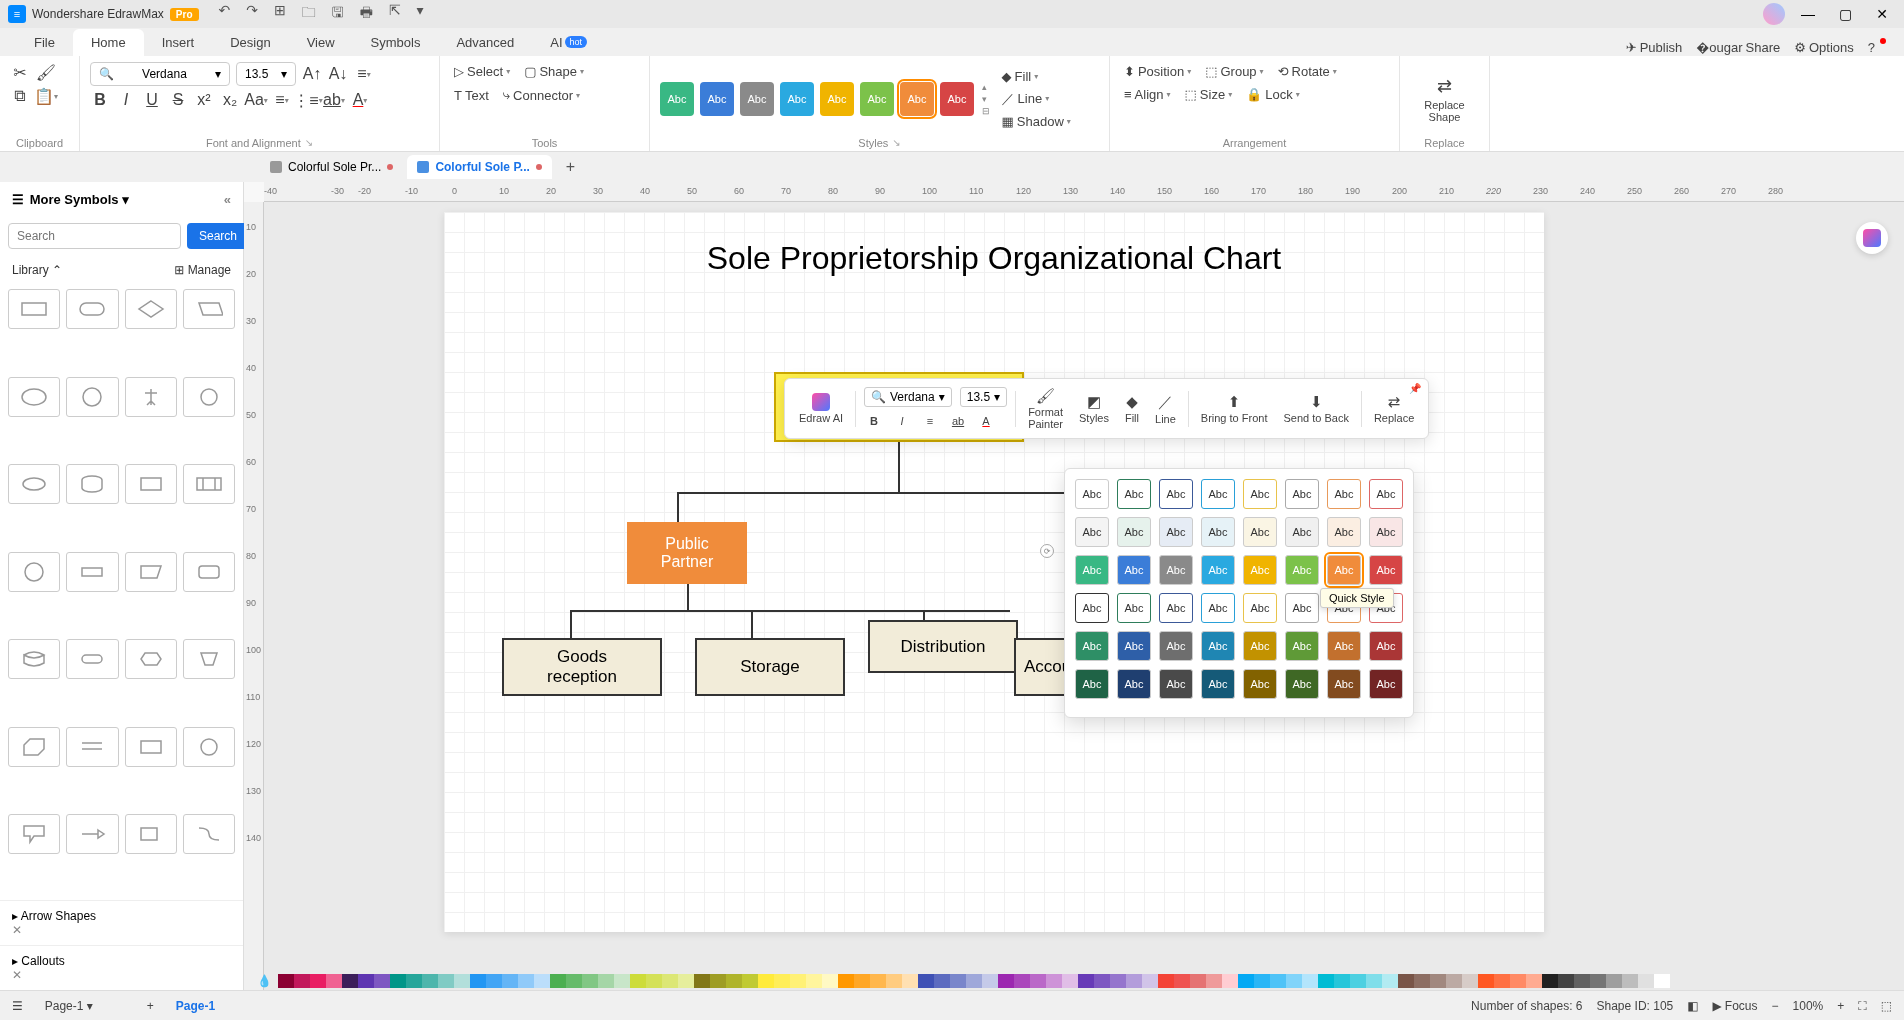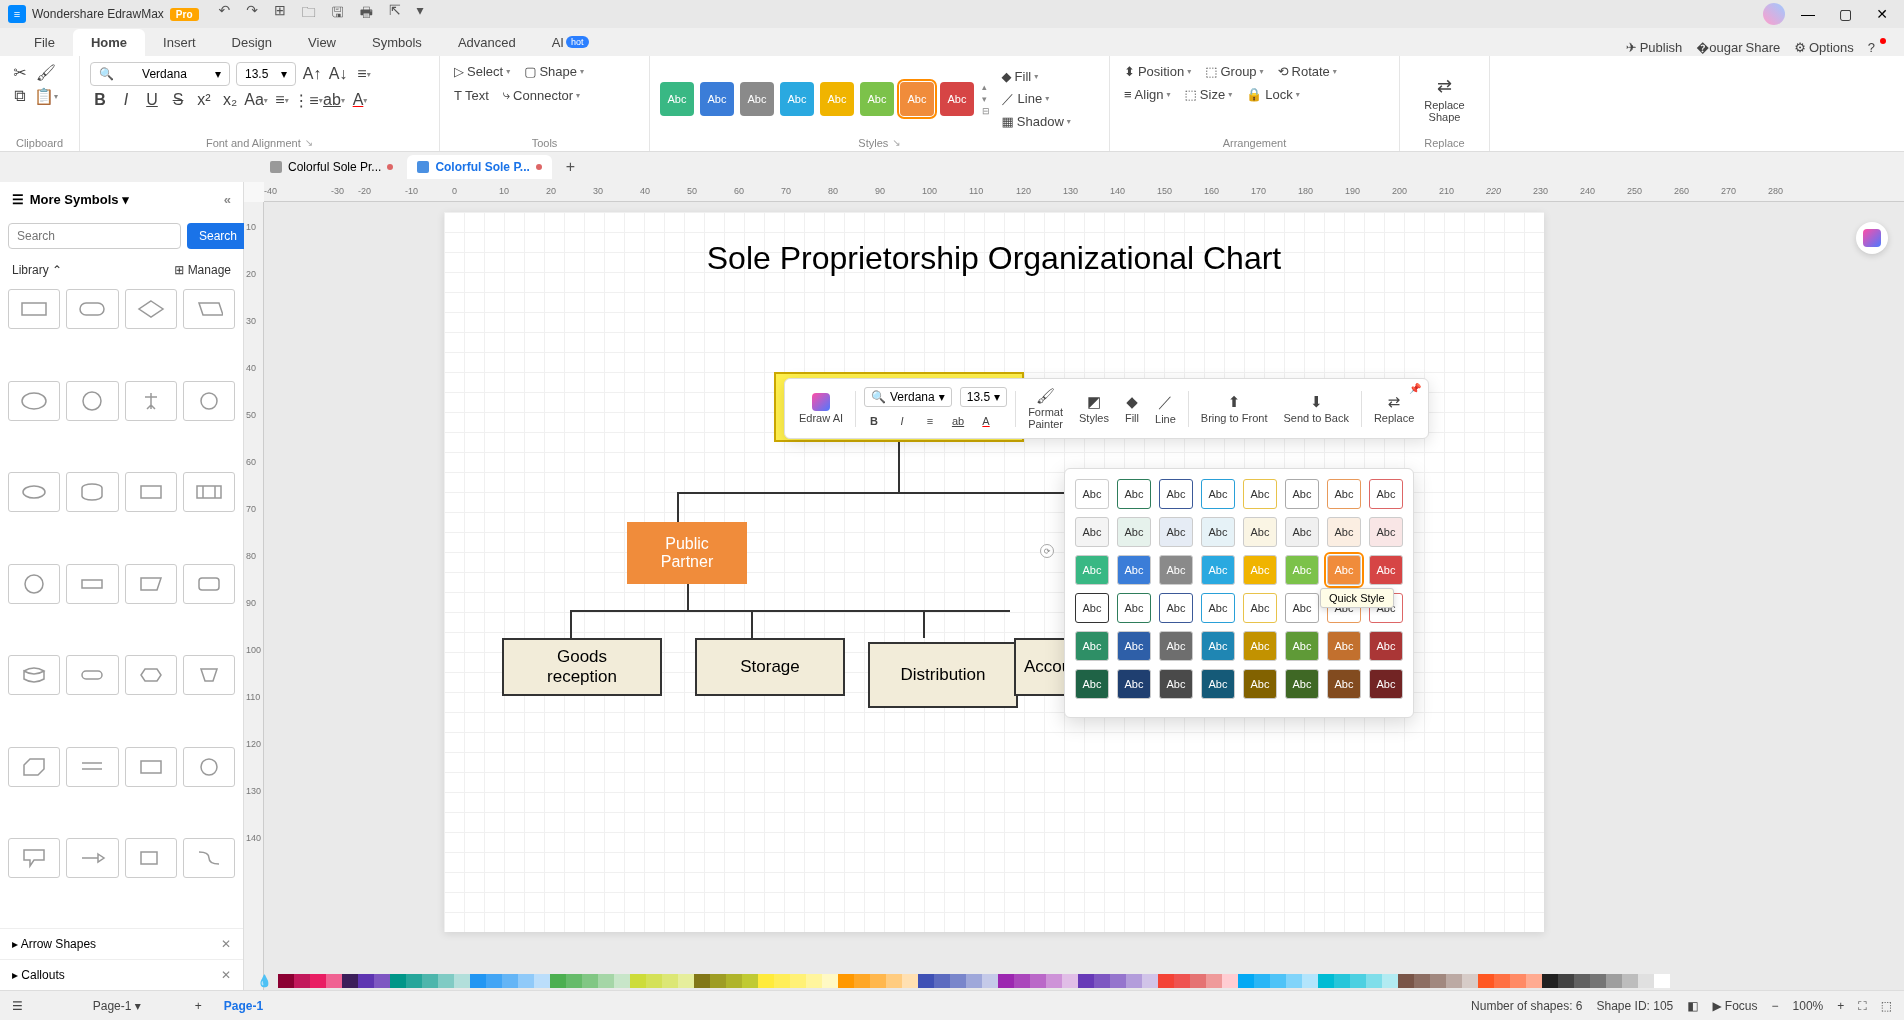--- a/index.html
+++ b/index.html
@@ -13,21 +13,21 @@
 .titlebar .qat { display: flex; gap: 16px; margin-left: 20px; color: #555; }
 .titlebar .qat span { cursor: pointer; font-size: 14px; }
 .titlebar .spacer { flex: 1; }
 .titlebar .wincontrols { display: flex; gap: 8px; align-items: center; }
 .titlebar .wincontrols span { padding: 0 8px; cursor: pointer; font-size: 14px; }
 .avatar-ico { width: 22px; height: 22px; border-radius: 50%; background: linear-gradient(45deg,#ff9ecb,#9ec9ff); }
 
 
 .menutabs { height: 28px; background: #f0f0f0; display: flex; align-items: flex-end; padding-left: 16px; font-size: 13px; }
 .menutabs .tab { padding: 6px 18px; cursor: pointer; color: #444; }
-.menutabs .tab.active { background: #fff; border-radius: 6px 6px 0 0; font-weight: 700; }
+.menutabs .tab.active { background: #fff; border-radius: 6px 6px 0 0; font-weight: 400; }
 .menutabs .hot { background: #2b7fff; color: white; font-size: 9px; padding: 1px 5px; border-radius: 6px; margin-left: 2px; position: relative; top: -2px; }
 .menutabs .rightbtns { margin-left: auto; display: flex; gap: 14px; padding-right: 20px; align-items: center; color: #444; font-size: 13px; }
 .menutabs .rightbtns span { cursor: pointer; display: flex; align-items: center; gap: 3px; }
 .reddot::after { content: ""; width: 6px; height: 6px; background: red; border-radius: 50%; display: inline-block; position: relative; top: -6px; left: 2px; }
 
 
 .ribbon { height: 96px; background: #fff; display: flex; border-bottom: 1px solid #ddd; }
 .ribgrp { border-right: 1px solid #e5e5e5; padding: 6px 10px 2px; display: flex; flex-direction: column; justify-content: space-between; }
 .ribgrp-body { display: flex; flex-direction: column; gap: 4px; flex: 1; }
 .ribgrp-label { font-size: 11px; color: #888; text-align: center; padding-top: 2px; display: flex; justify-content: center; gap: 4px; }
@@ -58,21 +58,21 @@
 .leftpanel { width: 244px; background: #fff; border-right: 1px solid #ddd; display: flex; flex-direction: column; }
 .lp-header { padding: 10px 12px; display: flex; align-items: center; gap: 6px; font-weight: 600; font-size: 13px; }
 .lp-header .collapse { margin-left: auto; color: #888; cursor: pointer; }
 .lp-search { display: flex; padding: 6px 8px; gap: 6px; }
 .lp-search input { flex: 1; border: 1px solid #ccc; border-radius: 4px; padding: 5px 8px; font-size: 12px; }
 .lp-search button { background: #1a73e8; color: white; border: none; border-radius: 4px; padding: 5px 12px; font-size: 12px; cursor: pointer; }
 .lp-lib { padding: 8px 12px; display: flex; justify-content: space-between; font-size: 12px; color: #333; }
 .shape-grid { padding: 4px 8px; display: grid; grid-template-columns: repeat(4, 1fr); gap: 6px; overflow-y: auto; flex: 1; }
 .shp { height: 40px; border: 1px solid #ccc; border-radius: 3px; background: #fff; cursor: pointer; display: flex; align-items: center; justify-content: center; }
 .shp svg { width: 28px; height: 24px; stroke: #999; fill: none; stroke-width: 1.5; }
-.lp-section { padding: 8px 12px; display: flex; justify-content: space-between; font-size: 12px; border-top: 1px solid #eee; cursor: pointer; }
+.lp-section { padding: 8px 12px; display: flex; justify-content: space-between; font-size: 12px; border-top: 1px solid #eee; cursor: pointer; flex-direction: column; }
 .lp-section .x { color: #888; }
 
 
 .canvaswrap { flex: 1; position: relative; background: #f8f8f8; overflow: hidden; }
 .ruler-h { position: absolute; top: 0; left: 20px; right: 0; height: 20px; background: #f0f0f0; border-bottom: 1px solid #ccc; font-size: 9px; color: #777; }
 .ruler-h .tick { position: absolute; top: 4px; }
 .ruler-v { position: absolute; top: 20px; left: 0; width: 20px; bottom: 0; background: #f0f0f0; border-right: 1px solid #ccc; font-size: 9px; color: #777; }
 .ruler-v .tick { position: absolute; left: 2px; writing-mode: horizontal-tb; }
 .canvas { position: absolute; top: 20px; left: 20px; right: 0; bottom: 0; background: #eaeaea; overflow: auto; }
 .page { position: absolute; left: 180px; top: 10px; width: 1100px; height: 720px; background: #fff; box-shadow: 0 2px 8px rgba(0,0,0,.1);
@@ -100,21 +100,21 @@
 .qsw.sel { outline: 2px solid #ff8c00; outline-offset: 1px; }
 .tooltip { position: absolute; background: #fffde7; border: 1px solid #ccc; padding: 3px 8px; font-size: 11px; border-radius: 3px; box-shadow: 0 2px 6px rgba(0,0,0,.15); }
 
 
 .colorbar { position: absolute; bottom: 30px; left: 256px; right: 16px; height: 18px; display: flex; align-items: center; gap: 0; }
 .colorbar .cb { width: 16px; height: 14px; cursor: pointer; }
 .eyedrop { width: 18px; height: 18px; margin-right: 4px; cursor: pointer; display: flex; align-items: center; justify-content: center; font-size: 12px; }
 
 
 .statusbar { position: absolute; bottom: 0; left: 0; right: 0; height: 30px; background: #f0f0f0; border-top: 1px solid #ddd; display: flex; align-items: center; padding: 0 12px; font-size: 12px; color: #444; gap: 14px; }
-.statusbar .pagesel { border: none; background: transparent; padding: 4px 40px 4px 8px; cursor: pointer; margin-left: 48px; }
+.statusbar .pagesel { border: none; background: transparent; padding: 4px 40px 4px 8px; cursor: pointer; }
 .statusbar .spacer { flex: 1; }
 .statusbar .sbtn { cursor: pointer; display: flex; align-items: center; gap: 3px; }
 .pagelabel-active { color: #1a73e8; font-weight: 600; padding: 0 8px; }
 
 
 .floatbadge { position: absolute; right: 16px; top: 20px; width: 32px; height: 32px; border-radius: 50%; background: #fff; box-shadow: 0 2px 6px rgba(0,0,0,.15); display: flex; align-items: center; justify-content: center; }
 .floatbadge div { width: 18px; height: 18px; border-radius: 4px; background: linear-gradient(135deg,#ff4da6,#4d79ff); }
 
 
 .selhandle { position: absolute; width: 8px; height: 8px; background: #fff; border: 1px solid #4a90e2; }
@@ -556,21 +556,21 @@
         <div class="conn" style="left:307px;top:398px;width:2px;height:28px"></div>
         <div class="conn" style="left:479px;top:398px;width:2px;height:28px"></div>
 
         <div class="conn" style="left:680px;top:372px;width:2px;height:26px"></div>
         <div class="conn" style="left:626px;top:398px;width:120px;height:2px"></div>
         <div class="conn" style="left:626px;top:398px;width:2px;height:28px"></div>
 
         <div class="node" style="left:58px;top:426px;width:160px;height:58px;background:#f2ecd9;font-size:17px;white-space:pre-line">Goods
 reception</div>
         <div class="node" style="left:251px;top:426px;width:150px;height:58px;background:#f2ecd9;font-size:17px">Storage</div>
-        <div class="node" style="left:424px;top:430px;width:150px;height:66px;background:#f2ecd9;font-size:17px">Distribution</div>
+        <div class="node" style="left:424px;top:408px;width:150px;height:53px;background:#f2ecd9;font-size:17px">Distribution</div>
         <div class="node" style="left:570px;top:426px;width:170px;height:58px;background:#f2ecd9;font-size:17px;justify-content:flex-start;padding-left:8px">Accounta</div>
 
         <div class="selhandle" style="left:636px;top:305px"></div>
         <div class="selhandle" style="left:636px;top:338px"></div>
         <div class="selhandle" style="left:636px;top:370px"></div>
         <div class="rothandle" style="left:596px;top:332px">⟳</div>
       </div>
 
       <div class="floatbadge">
           <div></div>

